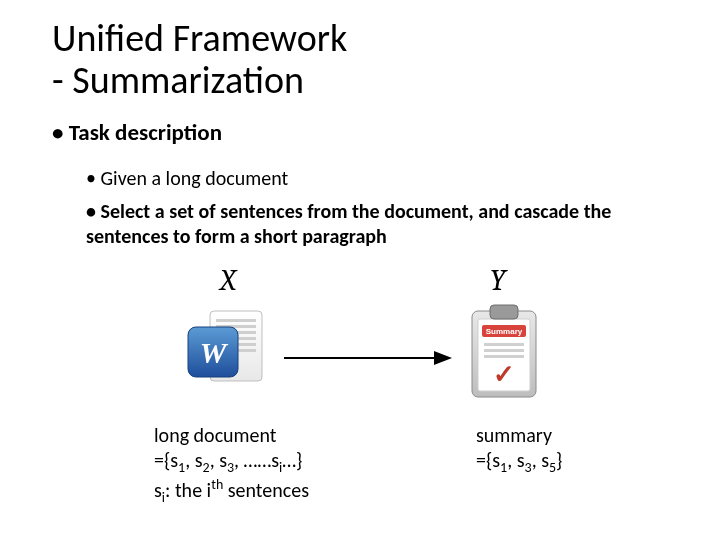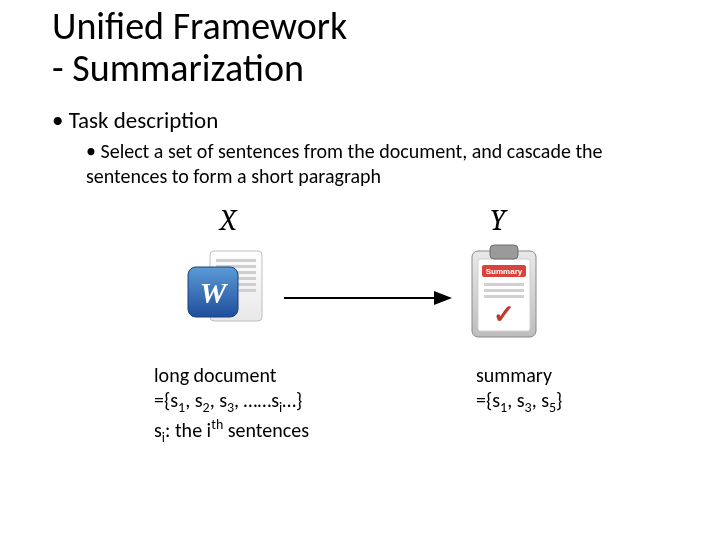--- a/index.html
+++ b/index.html
@@ -1,19 +1,19 @@
 <!DOCTYPE html>
 <html><head>
 <meta charset="utf-8">
 <style>
   * { box-sizing: border-box; margin: 0; padding: 0; }
   html, body { width: 720px; height: 540px; background: #fff; font-family: Calibri, "Segoe UI", Arial, sans-serif; color: #000; }
-  .slide { width: 720px; height: 527px; position: relative; padding: 6px 52px 0 52px; }
+  .slide { width: 720px; height: 527px; position: relative; padding: 18px 52px 0 52px; }
   .title { font-size: 38px; font-weight: 400; line-height: 1.1; margin-bottom: 16px; }
-  .b1 { font-size: 23px; margin-left: 0px; margin-bottom: 5px; }
+  .b1 { font-size: 23px; margin-left: 0px; margin-bottom: 20px; font-weight: bold; }
   .b2 { font-size: 20px; margin-left: 34px; line-height: 1.25; }
   .b2 + .b2 { margin-top: 8px; font-weight: bold; }
   .bullet::before { content: "• "; }
   .figure { position: relative; margin-top: 14px; height: 160px; }
   .mathX { position: absolute; left: 168px; top: 0; font-family: "Cambria Math", Cambria, serif; font-style: italic; font-size: 30px; font-weight: 500; }
   .mathY { position: absolute; left: 438px; top: 0; font-family: "Cambria Math", Cambria, serif; font-style: italic; font-size: 30px; font-weight: 500; }
   .word-icon { position: absolute; left: 130px; top: 42px; }
   .clipboard-icon { position: absolute; left: 412px; top: 38px; }
   .arrow { position: absolute; left: 232px; top: 80px; }
   .captions { display: flex; margin-top: 0px; gap: 8px; }
@@ -27,20 +27,23 @@
 
 <div class="slide">
 
   <div class="title">
     <span>Unified Framework</span><br>
     <span>- Summarization</span>
   </div>
 
   <div class="b1 bullet">
     <span>Task description</span>
+  </div>
+  <div class="b2 bullet">
+    <span>Given a long document</span>
   </div>
   <div class="b2 bullet">
     <span>Select a set of sentences from the document, and cascade the sentences to form a short paragraph</span>
   </div>
 
   <div class="figure">
     <div class="mathX">X</div>
     <div class="mathY">Y</div>
 
     <svg class="word-icon" width="90" height="90" viewBox="0 0 90 90">

